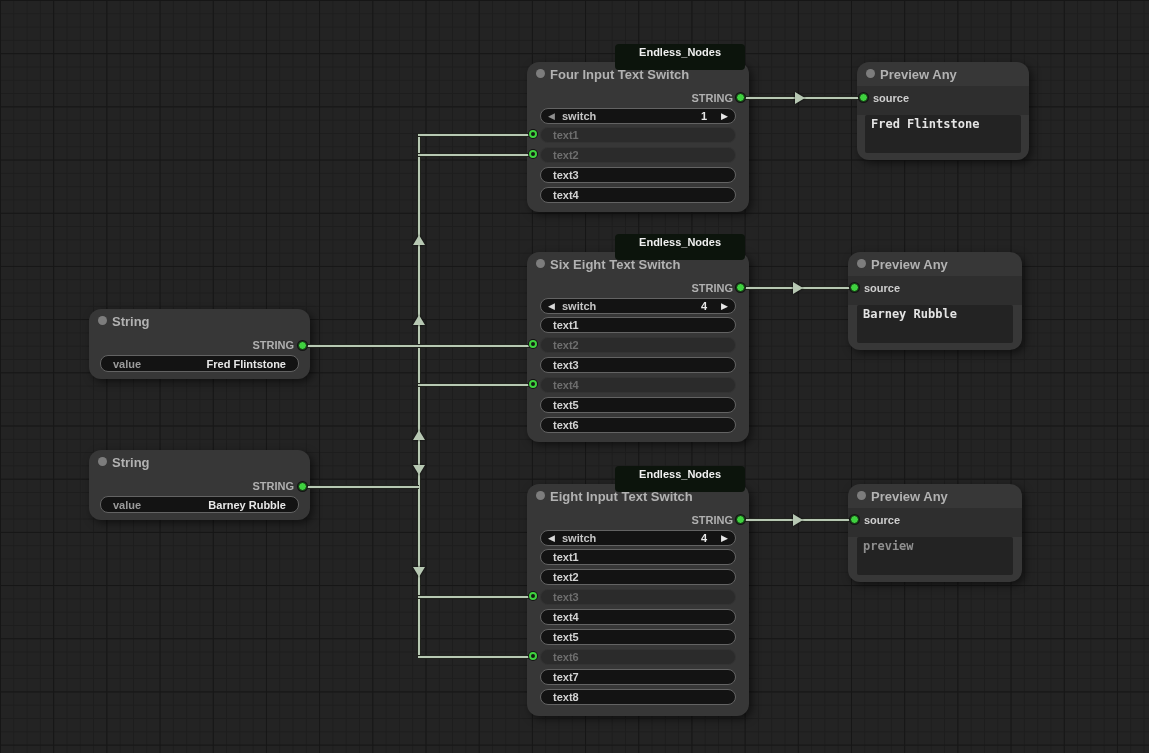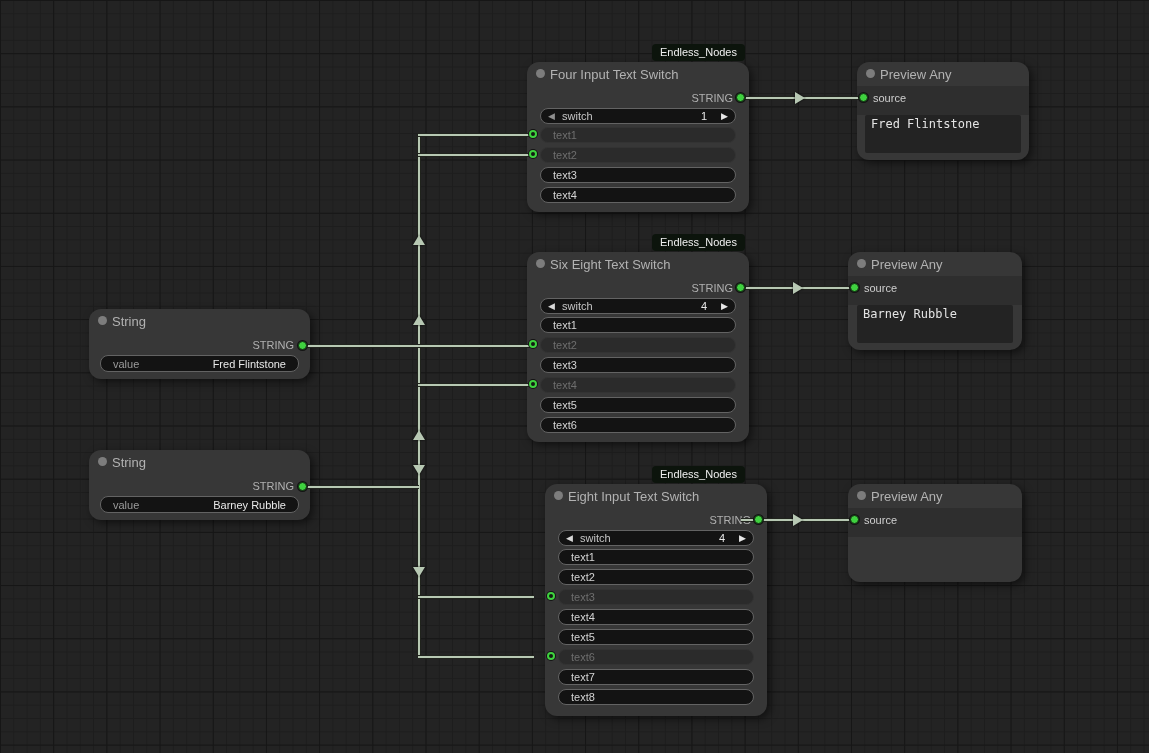--- a/index.html
+++ b/index.html
@@ -8,21 +8,21 @@
     background-color:#232323;
     background-image:
       linear-gradient(to right,#161616 1px,transparent 1px),
       linear-gradient(to bottom,#161616 1px,transparent 1px),
       linear-gradient(to right,#1d1d1d 1px,transparent 1px),
       linear-gradient(to bottom,#1d1d1d 1px,transparent 1px);
     background-size:53.2px 53.2px,53.2px 53.2px,13.3px 13.3px,13.3px 13.3px;
     font-family:"Liberation Sans","DejaVu Sans",sans-serif;
   }
   .node{position:absolute;background:#373737;border-radius:12px;
-        box-shadow:3px 3px 9px rgba(0,0,0,.55);}
+        box-shadow:3px 3px 9px rgba(0,0,0,.55);font-weight:bold;}
   .ntitle{position:absolute;left:23px;top:5px;font-size:13px;color:#b2b2b2;white-space:nowrap;}
   .tdot{position:absolute;left:9px;top:7px;width:9px;height:9px;border-radius:50%;
         background:#7d7d7d;z-index:2;}
   .out-label{position:absolute;right:16px;top:30px;font-size:11px;color:#b0b0b0;}
   .dot{position:absolute;border-radius:50%;z-index:5;}
   .dot.solid{width:7px;height:7px;background:#3fd13f;border:1px solid #123012;
              box-shadow:0 0 0 1px #141414;}
   .dot.ring{width:4px;height:4px;background:#121a12;border:2.5px solid #3fd13f;
             box-shadow:0 0 0 1px #141414;}
   .pill{position:absolute;height:16px;border-radius:8px;box-sizing:border-box;
@@ -47,22 +47,22 @@
   .wv{position:absolute;width:2px;background:#b7c8b3;z-index:4;
       box-shadow:1px 0 0 #20231d,-1px 0 0 #20231d;}
   .arr{position:absolute;width:0;height:0;z-index:4;
        filter:drop-shadow(0 0 1px rgba(0,0,0,.8));}
   .arr.up{border-left:6px solid transparent;border-right:6px solid transparent;
           border-bottom:10px solid #b7c8b3;}
   .arr.down{border-left:6px solid transparent;border-right:6px solid transparent;
             border-top:10px solid #b7c8b3;}
   .arr.right{border-top:6px solid transparent;border-bottom:6px solid transparent;
              border-left:10px solid #b7c8b3;}
-  .badge{position:absolute;height:17px;line-height:17px;padding:0 8px;background:#0c140c;
-         border-radius:4px;font-size:11px;font-weight:normal;color:#f0f0f0;z-index:6;}
+  .badge{position:absolute;height:26px;line-height:17px;padding:0 24px;background:#0c140c;
+         border-radius:4px;font-size:11px;font-weight:bold;color:#f0f0f0;z-index:6;}
 </style>
 </head>
 <body>
 
 <div id="canvas">
 
   <div class="node" style="left:89px;top:309px;width:221px;height:70px">
     <span class="tdot"></span>
     <div class="ntitle">String</div>
     <div class="out-label">STRING</div>
@@ -137,21 +137,21 @@
     <div class="pill" style="left:13px;top:145px;width:196px">
         <span class="wl">text5</span>
       </div>
     <div class="pill" style="left:13px;top:165px;width:196px">
         <span class="wl">text6</span>
       </div>
     <span class="dot ring" style="left:2px;top:88px"></span>
     <span class="dot ring" style="left:2px;top:128px"></span>
   </div>
 
-  <div class="node" style="left:545px;top:484px;width:222px;height:232px">
+  <div class="node" style="left:527px;top:484px;width:222px;height:232px">
     <span class="tdot"></span>
     <div class="ntitle">Eight Input Text Switch</div>
     <div class="out-label">STRING</div>
     <span class="dot solid" style="left:209px;top:31px"></span>
     <div class="pill" style="left:13px;top:46px;width:196px">
       <span class="swL">◀</span>
       <span class="swlab">switch</span>
       <span class="swval">4</span>
       <span class="swR">▶</span>
     </div>
@@ -200,20 +200,21 @@
     <div class="src-label">source</div>
     <div class="ta" style="left:9px;top:53px;width:156px;height:38px">Barney Rubble</div>
   </div>
 
   <div class="node" style="left:848px;top:484px;width:174px;height:98px">
     <span class="tdot"></span>
     <div class="ntitle">Preview Any</div>
     <div class="pv-band"></div>
     <span class="dot solid" style="left:2px;top:31px"></span>
     <div class="src-label">source</div>
+    <div class="ta ph" style="left:9px;top:53px;width:156px;height:38px">preview</div>
   </div>
 
   <div class="wh" style="left:741px;top:97px;width:123px"></div>
   <div class="arr right" style="left:795px;top:92px"></div>
   <div class="wh" style="left:741px;top:287px;width:115px"></div>
   <div class="arr right" style="left:793px;top:282px"></div>
   <div class="wh" style="left:741px;top:519px;width:115px"></div>
   <div class="arr right" style="left:793px;top:514px"></div>
 
   <div class="wv" style="left:418px;top:134px;height:523px"></div>

